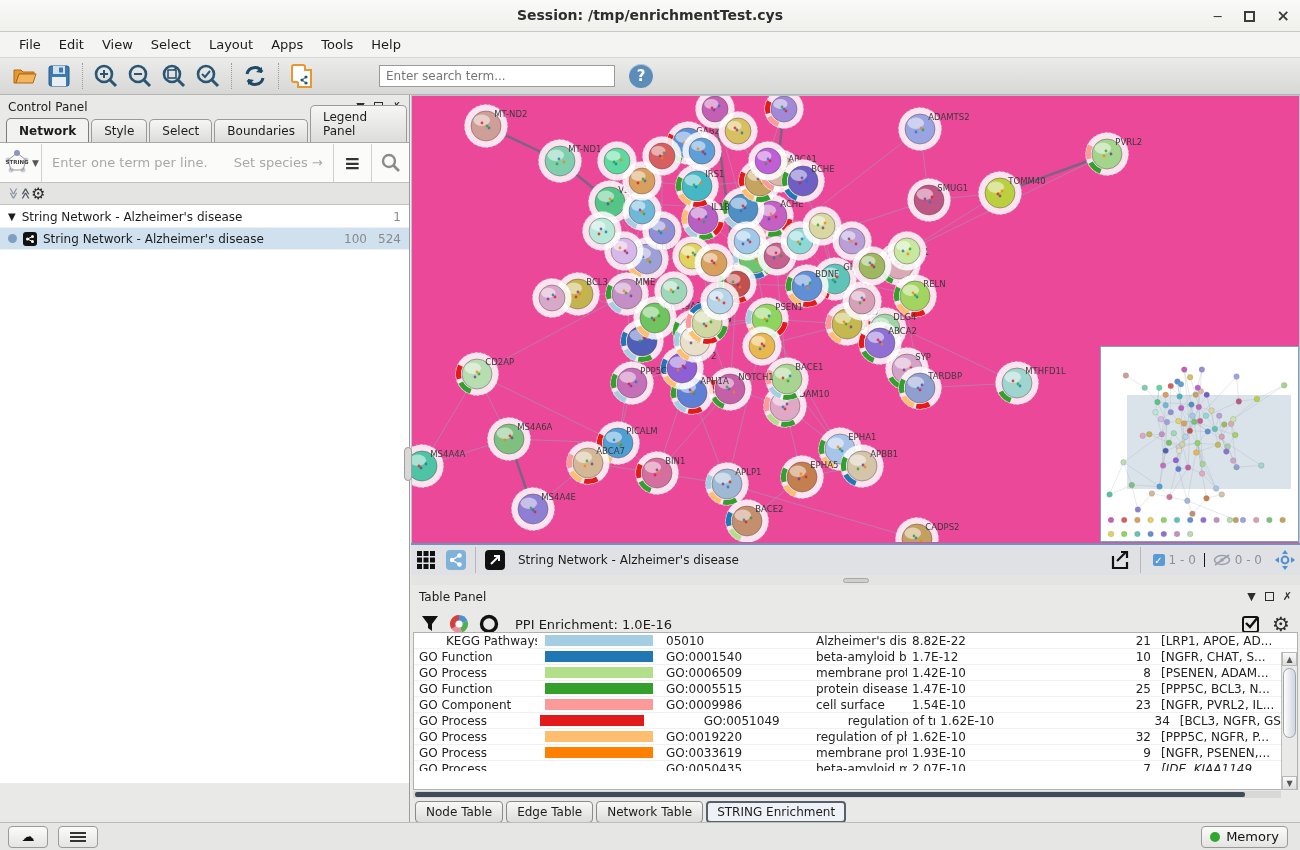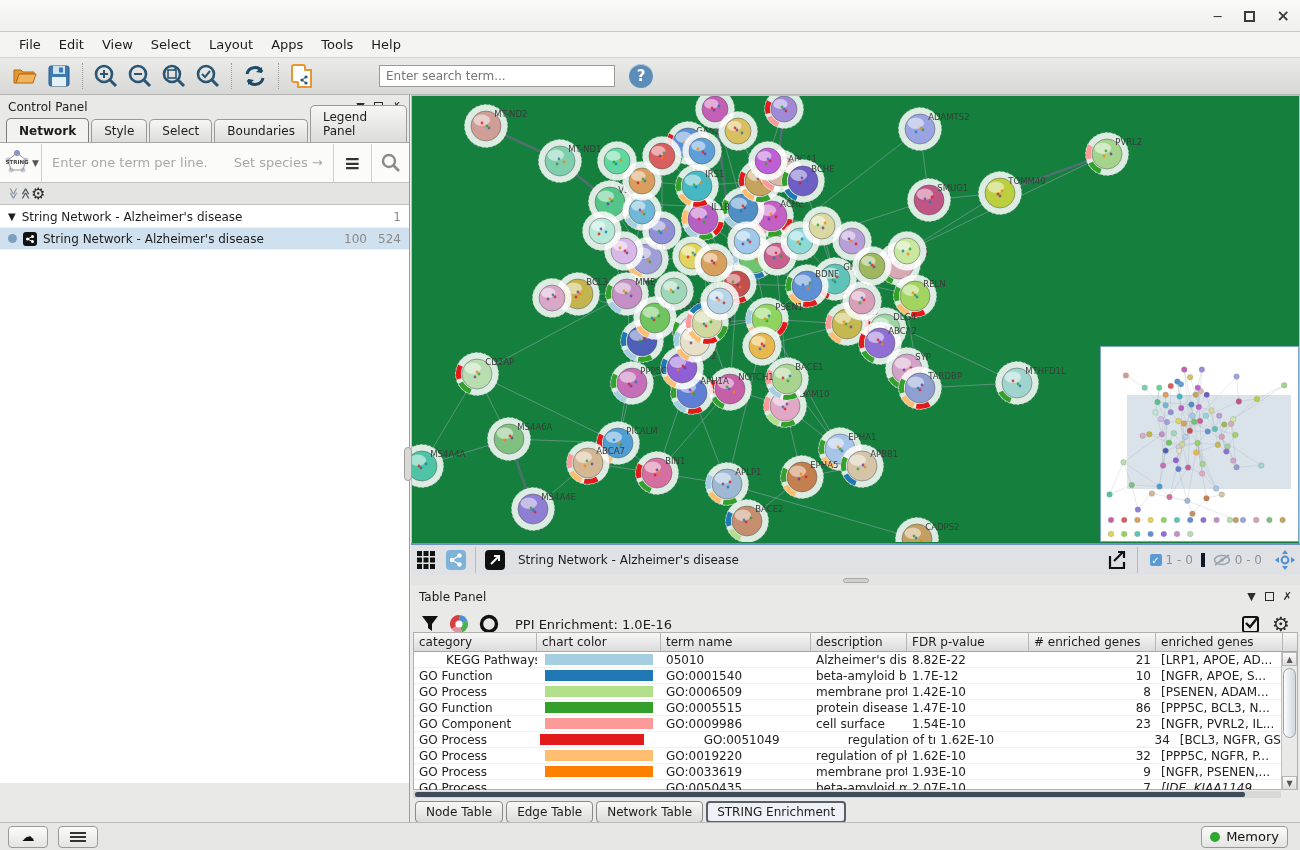--- a/index.html
+++ b/index.html
@@ -57,21 +57,21 @@
   .treearea { background:#fff; height:578px; border-top:1px solid #fff; }
   .trow { height:22px; display:flex; align-items:center; padding:0 8px; font-size:12px; color:#1c1c1c; border-bottom:1px solid #f0f0ee; }
   .trow .name { flex:1; margin-left:6px; }
   .trow .num { color:#8a8a88; width:34px; text-align:right; }
   .trow.sel { background:#cfe0ef; }
   .dot { width:9px; height:9px; border-radius:50%; background:#7f9fbf; margin-right:6px; }
   .appicon { width:14px; height:14px; background:#111; border-radius:3px; color:#fff; display:flex; align-items:center; justify-content:center; }
 
   
   .rside { position:absolute; left:411px; top:0; width:889px; height:727px; }
-  .netview { position:absolute; left:0; top:0; width:889px; height:528px; background:#15803d; border:1px solid #b8c4d0;text-decoration:underline; }
+  .netview { position:absolute; left:0; top:0; width:889px; height:528px; background:#ec4899; border:1px solid #b8c4d0;text-decoration:underline; }
   .overview { position:absolute; left:688px; top:250px; width:199px; height:196px; background:#fff; border:1px solid #7aa3c4; }
   .nettoolbar { position:absolute; left:0; top:448px; width:889px; height:32px; background:#dfe1e4;
     border-top:2px solid #6f93bf; display:flex; align-items:center; }
   .ntbtn { width:30px; height:26px; display:flex; align-items:center; justify-content:center; }
   .ntsep { width:1px; height:26px; background:#b8b8b6; margin:0 4px; }
   .nettitle { flex:1; font-size:12px; color:#1c1c1c; padding-left:8px; }
   .counter { color:#8a929c; font-size:12px; display:flex; align-items:center; gap:4px; padding:0 8px; }
   .cbx { width:12px; height:12px; background:#5b9bd5; border-radius:2px; color:#fff; font-size:10px; display:flex; align-items:center; justify-content:center; }
   .hsplit { position:absolute; left:0; top:480px; width:889px; height:10px; background:#e4e4e2; display:flex; align-items:center; justify-content:center; }
   .grip { width:26px; height:5px; background:#cfcfcd; border:1px solid #a8a8a6; border-radius:3px; }
@@ -106,20 +106,21 @@
   .memorybtn { margin-left:auto; margin-right:4px; gap:6px; }
   .greendot { width:10px; height:10px; border-radius:50%; background:#2ea82e; }
   svg text { font-family:"DejaVu Sans",sans-serif; }
 </style>
 </head>
 <body>
 
 <div class="app">
 
   <div class="titlebar">
+    <div class="title">Session: /tmp/enrichmentTest.cys</div>
     <div class="wincontrols">
       <span class="winbtn">─</span>
       <span class="winbtn max"></span>
       <span class="winbtn" style="font-size:16px;">×</span>
     </div>
   </div>
 
   <div class="menubar" id="menubar">
       <span class="menuitem">File</span>
       <span class="menuitem">Edit</span>
@@ -1563,21 +1564,21 @@
               <path d="M3 7 L3 19 L17 19 L17 13" fill="none" stroke="#111" stroke-width="2.2"></path>
               <line x1="7" y1="12" x2="16" y2="3" stroke="#111" stroke-width="2.2"></line>
               <path d="M11 3 L17 3 L17 9" fill="none" stroke="#111" stroke-width="2.2"></path>
             </svg>
         </div>
         <div class="ntsep"></div>
         <div class="counter">
           <span class="cbx">✓</span>
           <span>1 - 0</span>
         </div>
-        <div class="counter" style="border-left:4px solid #0f172a;">
+        <div class="counter" style="border-left:1px solid #0f172a;">
           <svg width="18" height="14">
               <ellipse cx="9" cy="7" rx="7.5" ry="4.5" fill="none" stroke="#9aa2ac" stroke-width="1.6"></ellipse>
               <circle cx="9" cy="7" r="1.8" fill="#9aa2ac"></circle>
               <line x1="2" y1="12" x2="16" y2="2" stroke="#9aa2ac" stroke-width="1.8"></line>
             </svg>
           <span>0 - 0</span>
         </div>
         <div class="ntbtn">
           <svg width="22" height="22">
               <g fill="#4f8fd4">
@@ -1620,29 +1621,20 @@
             </svg>
           <span class="enrichlbl">PPI Enrichment: 1.0E-16</span>
           <svg width="20" height="20">
               <rect x="1" y="3" width="15" height="15" rx="2" fill="none" stroke="#111" stroke-width="2"></rect>
               <path d="M4 9 L8 13 L16 3" fill="none" stroke="#111" stroke-width="2.4"></path>
             </svg>
           <span class="gear" style="font-size:20px;">⚙</span>
         </div>
 
         <div class="tablewrap">
-          <div class="thead" id="thead">
-              <div class="th" style="width: 123px;">category</div>
-              <div class="th" style="width: 124px;">chart color</div>
-              <div class="th" style="width: 150px;">term name</div>
-              <div class="th" style="width: 96px;">description</div>
-              <div class="th" style="width: 122px;">FDR p-value</div>
-              <div class="th" style="width: 127px;"># enriched genes</div>
-              <div class="th" style="width: 127px;">enriched genes</div>
-            </div>
           <div class="tbody" id="tbody">
               <div class="tr">
                 <div class="td" style="width: 123px; padding-left: 32px;">KEGG Pathways</div>
                 <div class="td" style="width: 124px; display: flex;">
                   <div class="swatch" style="background: rgb(166, 206, 227);"></div>
                 </div>
                 <div class="td" style="width: 150px;">05010</div>
                 <div class="td" style="width: 96px;">Alzheimer's dise...</div>
                 <div class="td" style="width: 122px;">8.82E-22</div>
                 <div class="td num" style="width: 127px;">21</div>
@@ -1650,42 +1642,42 @@
               </div>
               <div class="tr">
                 <div class="td" style="width: 123px;">GO Function</div>
                 <div class="td" style="width: 124px; display: flex;">
                   <div class="swatch" style="background: rgb(31, 120, 180);"></div>
                 </div>
                 <div class="td" style="width: 150px;">GO:0001540</div>
                 <div class="td" style="width: 96px;">beta-amyloid bi...</div>
                 <div class="td" style="width: 122px;">1.7E-12</div>
                 <div class="td num" style="width: 127px; text-align: right;">10</div>
-                <div class="td" style="width: 127px;">[NGFR, APOE, S...</div>
+                <div class="td" style="width: 127px;">[NGFR, CHAT, S...</div>
               </div>
               <div class="tr">
                 <div class="td" style="width: 123px;">GO Process</div>
                 <div class="td" style="width: 124px; display: flex;">
                   <div class="swatch" style="background: rgb(178, 223, 138);"></div>
                 </div>
                 <div class="td" style="width: 150px;">GO:0006509</div>
                 <div class="td" style="width: 96px;">membrane prot...</div>
                 <div class="td" style="width: 122px;">1.42E-10</div>
                 <div class="td num" style="width: 127px;">8</div>
                 <div class="td" style="width: 127px;">[PSENEN, ADAM...</div>
               </div>
               <div class="tr">
                 <div class="td" style="width: 123px;">GO Function</div>
                 <div class="td" style="width: 124px; display: flex;">
                   <div class="swatch" style="background: rgb(51, 160, 44);"></div>
                 </div>
                 <div class="td" style="width: 150px;">GO:0005515</div>
                 <div class="td" style="width: 96px;">protein disease</div>
                 <div class="td" style="width: 122px;">1.47E-10</div>
-                <div class="td num" style="width: 127px;">86</div>
+                <div class="td num" style="width: 127px;">25</div>
                 <div class="td" style="width: 127px;">[PPP5C, BCL3, N...</div>
               </div>
               <div class="tr">
                 <div class="td" style="width: 123px;">GO Component</div>
                 <div class="td" style="width: 124px; display: flex;">
                   <div class="swatch" style="background: rgb(251, 154, 153);"></div>
                 </div>
                 <div class="td" style="width: 150px;">GO:0009986</div>
                 <div class="td" style="width: 96px;">cell surface</div>
                 <div class="td" style="width: 122px;">1.54E-10</div>

